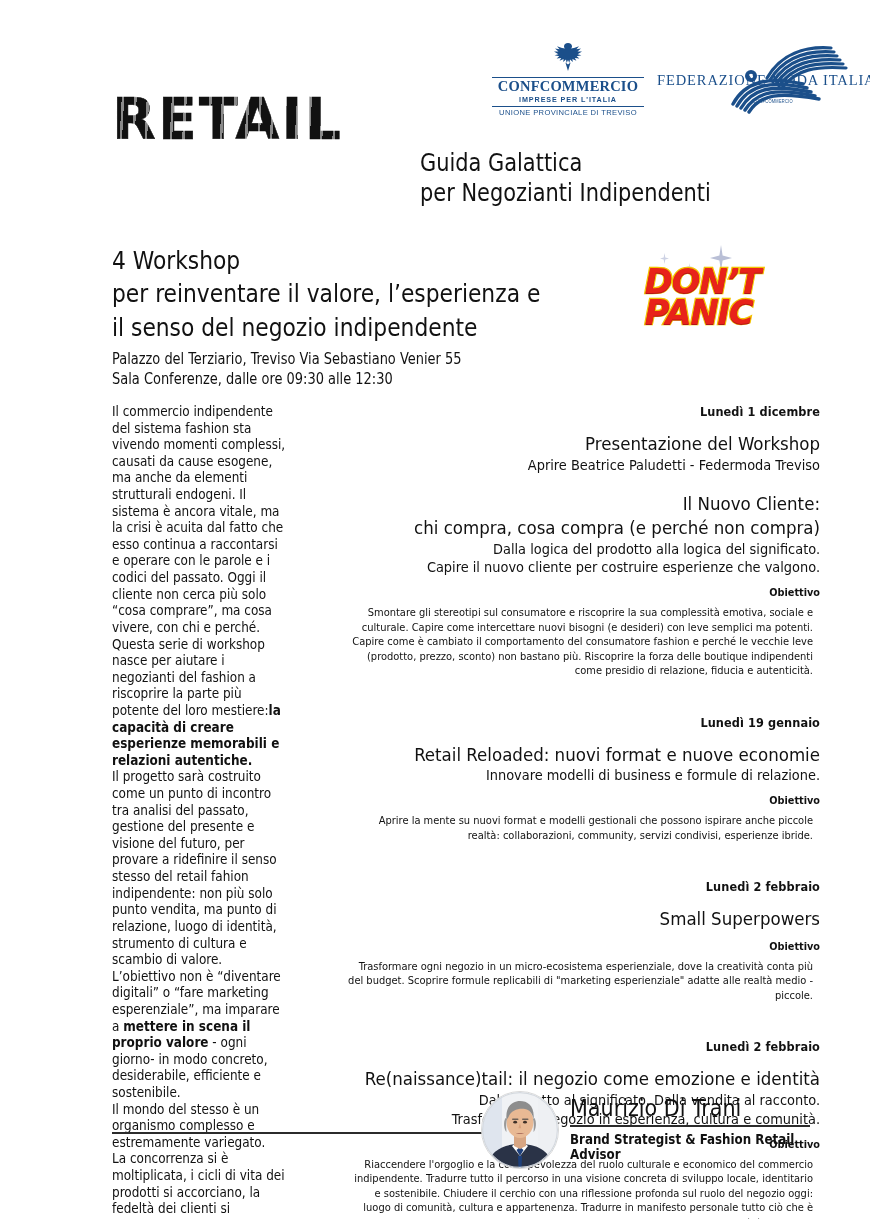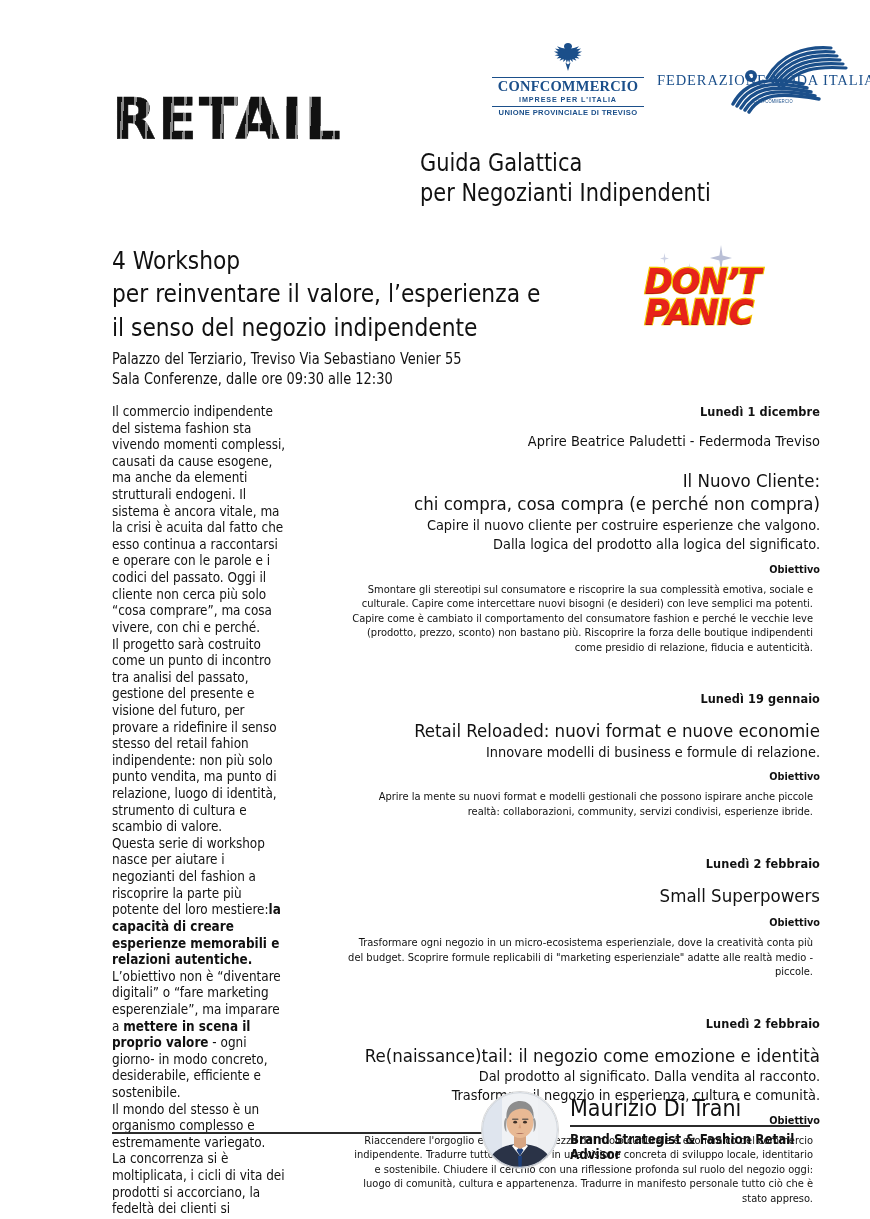--- a/index.html
+++ b/index.html
@@ -16,21 +16,21 @@
 
   
   .logobar{position:absolute;top:42px;left:470px;width:390px;height:72px;}
   .logo-cc{position:absolute;left:18px;top:0;width:160px;text-align:center;color:#1b4f8a;}
   .cc-eagle{display:block;margin:0 auto 1px auto;}
   .cc-rule{height:1px;background:#1b4f8a;width:152px;margin:0 auto;}
   .cc-name{font-family:"Liberation Serif", serif;font-weight:bold;font-size:14.5px;letter-spacing:.2px;
            color:#1b4f8a;line-height:1.05;margin-top:1px;}
   .cc-sub{font-size:7.2px;font-weight:bold;letter-spacing:.9px;color:#1b4f8a;margin-top:1px;}
   .cc-rule2{height:1px;background:#1b4f8a;width:152px;margin:2px auto 1px auto;}
-  .cc-sub2{font-size:7.6px;font-weight:bold;letter-spacing:.35px;color:#1b4f8a;}
+  .cc-sub2{font-size:7.6px;font-weight:normal;letter-spacing:.35px;color:#1b4f8a;}
 
   .logo-fmi{position:absolute;left:185px;top:2px;width:205px;height:70px;}
   .fmi-name{position:absolute;left:2px;top:28px;font-family:"Liberation Serif", serif;
             font-size:14.5px;letter-spacing:.9px;color:#1b4f8a;white-space:nowrap;}
   .fmi-tiny{position:absolute;left:98px;top:54px;font-size:5px;letter-spacing:.3px;color:#1b4f8a;
             transform:scaleX(.8);transform-origin:left center;}
 
   
   .title-wrap{position:absolute;left:112px;top:92px;}
   .stencil{
@@ -202,39 +202,40 @@
         </svg>
     </span>
     <div class="panic-txt">
       <div>DON’T</div>
       <div>PANIC</div>
     </div>
   </div>
 
   <div class="colL">
     <p>Il commercio indipendente del sistema fashion sta vivendo momenti complessi, causati da cause esogene, ma anche da elementi strutturali endogeni. Il sistema è ancora vitale, ma la crisi è acuita dal fatto che esso continua a raccontarsi e operare con le parole e i codici del passato. Oggi il cliente non cerca più solo “cosa comprare”, ma cosa vivere, con chi e perché.</p>
+    <p><span>Questa serie di workshop nasce per aiutare i negozianti del fashion a riscoprire la parte più potente del loro mestiere:</span><b>la capacità di creare esperienze memorabili e relazioni autentiche.</b></p>
     <p>Il progetto sarà costruito come un punto di incontro tra analisi del passato, gestione del presente e visione del futuro, per provare a ridefinire il senso stesso del retail fahion indipendente: non più solo punto vendita, ma punto di relazione, luogo di identità, strumento di cultura e scambio di valore.</p>
-    <p><span>Questa serie di workshop nasce per aiutare i negozianti del fashion a riscoprire la parte più potente del loro mestiere:</span><b>la capacità di creare esperienze memorabili e relazioni autentiche.</b></p>
     <p><span>L’obiettivo non è “diventare digitali” o “fare marketing esperenziale”, ma imparare a </span><b>mettere in scena il proprio valore</b><span> - ogni giorno- in modo concreto, desiderabile, efficiente e sostenibile.</span></p>
     <p>Il mondo del stesso è un organismo complesso e estremamente variegato.</p>
     <p>La concorrenza si è moltiplicata, i cicli di vita dei prodotti si accorciano, la fedeltà dei clienti si assottiglia.</p>
     <p>Non esistono scorciatoie, né ricette univoche applicabili a tutti.</p>
 
   </div>
 
   <div class="colR">
 
     <div class="blk">
       <div class="date">Lunedì 1 dicembre</div>
+      <div class="h1l">Presentazione del Workshop</div>
       <div class="h2l">Aprire Beatrice Paludetti - Federmoda Treviso</div>
       <div class="gap"></div>
       <div class="h1l">Il Nuovo Cliente:</div>
       <div class="h1l">chi compra, cosa compra (e perché non compra)</div>
+      <div class="h2l">Dalla logica del prodotto alla logica del significato.</div>
       <div class="h2l">Capire il nuovo cliente per costruire esperienze che valgono.</div>
-      <div class="h2l">Dalla logica del prodotto alla logica del significato.</div>
       <div class="objlab">Obiettivo</div>
       <div class="objtxt">Smontare gli stereotipi sul consumatore e riscoprire la sua complessità emotiva, sociale e culturale. Capire come intercettare nuovi bisogni (e desideri) con leve semplici ma potenti. Capire come è cambiato il comportamento del consumatore fashion e perché le vecchie leve (prodotto, prezzo, sconto) non bastano più. Riscoprire la forza delle boutique indipendenti come presidio di relazione, fiducia e autenticità.</div>
     </div>
 
     <div class="gap"></div>
     <div class="gap-s"></div>
 
     <div class="blk">
       <div class="date">Lunedì 19 gennaio</div>
       <div class="h1l">Retail Reloaded: nuovi format e nuove economie</div>

